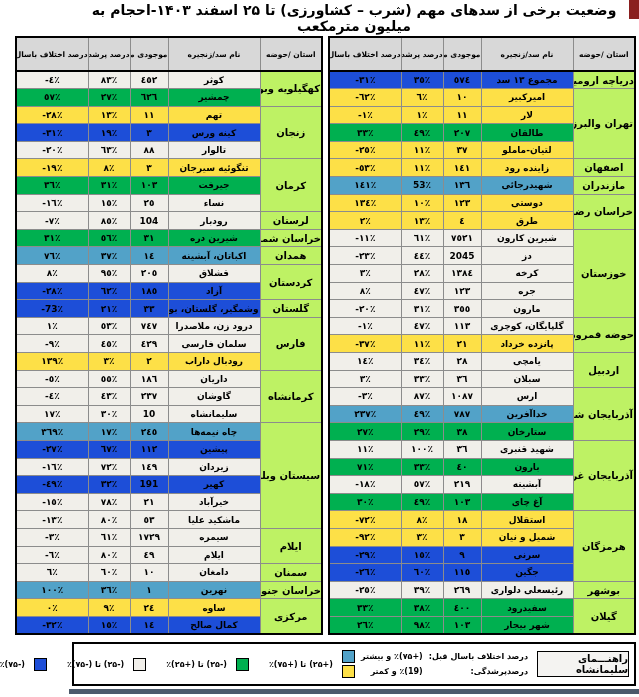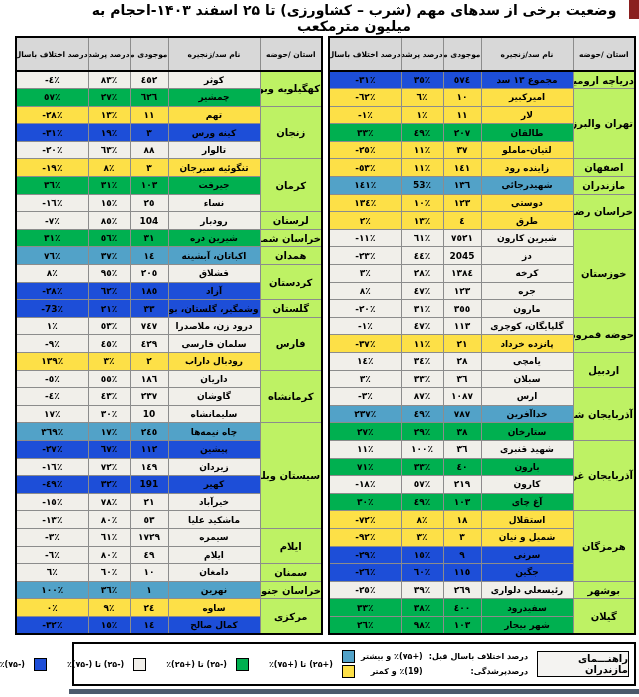--- a/index.html
+++ b/index.html
@@ -211,21 +211,21 @@
             <td class="num white" dir="ltr">١٠٠٪</td>
             <td class="num white" dir="ltr">١١٪</td>
           </tr>
           <tr>
             <td class="name green">بارون</td>
             <td class="num green" dir="ltr">٤٠</td>
             <td class="num green" dir="ltr">٣٣٪</td>
             <td class="num green" dir="ltr">٧١٪</td>
           </tr>
           <tr>
-            <td class="name white">کارون</td>
+            <td class="name white">آبشینه</td>
             <td class="num white" dir="ltr">٢١٩</td>
             <td class="num white" dir="ltr">٥٧٪</td>
             <td class="num white" dir="ltr">-١٨٪</td>
           </tr>
           <tr>
             <td class="name green">آغ چای</td>
             <td class="num green" dir="ltr">١٠٣</td>
             <td class="num green" dir="ltr">٤٩٪</td>
             <td class="num green" dir="ltr">٣٠٪</td>
           </tr>
@@ -501,21 +501,21 @@
             <td class="num yellow" dir="ltr">١٤</td>
             <td class="num yellow" dir="ltr">١٥٪</td>
             <td class="num yellow" dir="ltr">-٣٢٪</td>
           </tr>
         </tbody>
     </table>
 
   </div>
 
   <div class="legend">
-    <div class="legend-title-box">راهنـــمای مازندران</div>
+    <div class="legend-title-box">راهنـــمای سلیمانشاه</div>
     <div class="legend-keys">
       <span>درصد اختلاف باسال قبل:</span>
       <span class="val">(+۷۵)٪ و بیشتر</span>
       <span class="sq blue"></span>
       <span>درصدپرشدگی:</span>
       <span class="val">(19)٪ و کمتر</span>
       <span class="sq red"></span>
     </div>
     <div class="bin">
       <span>(+۲۵) تا (+۷۵)٪</span>

